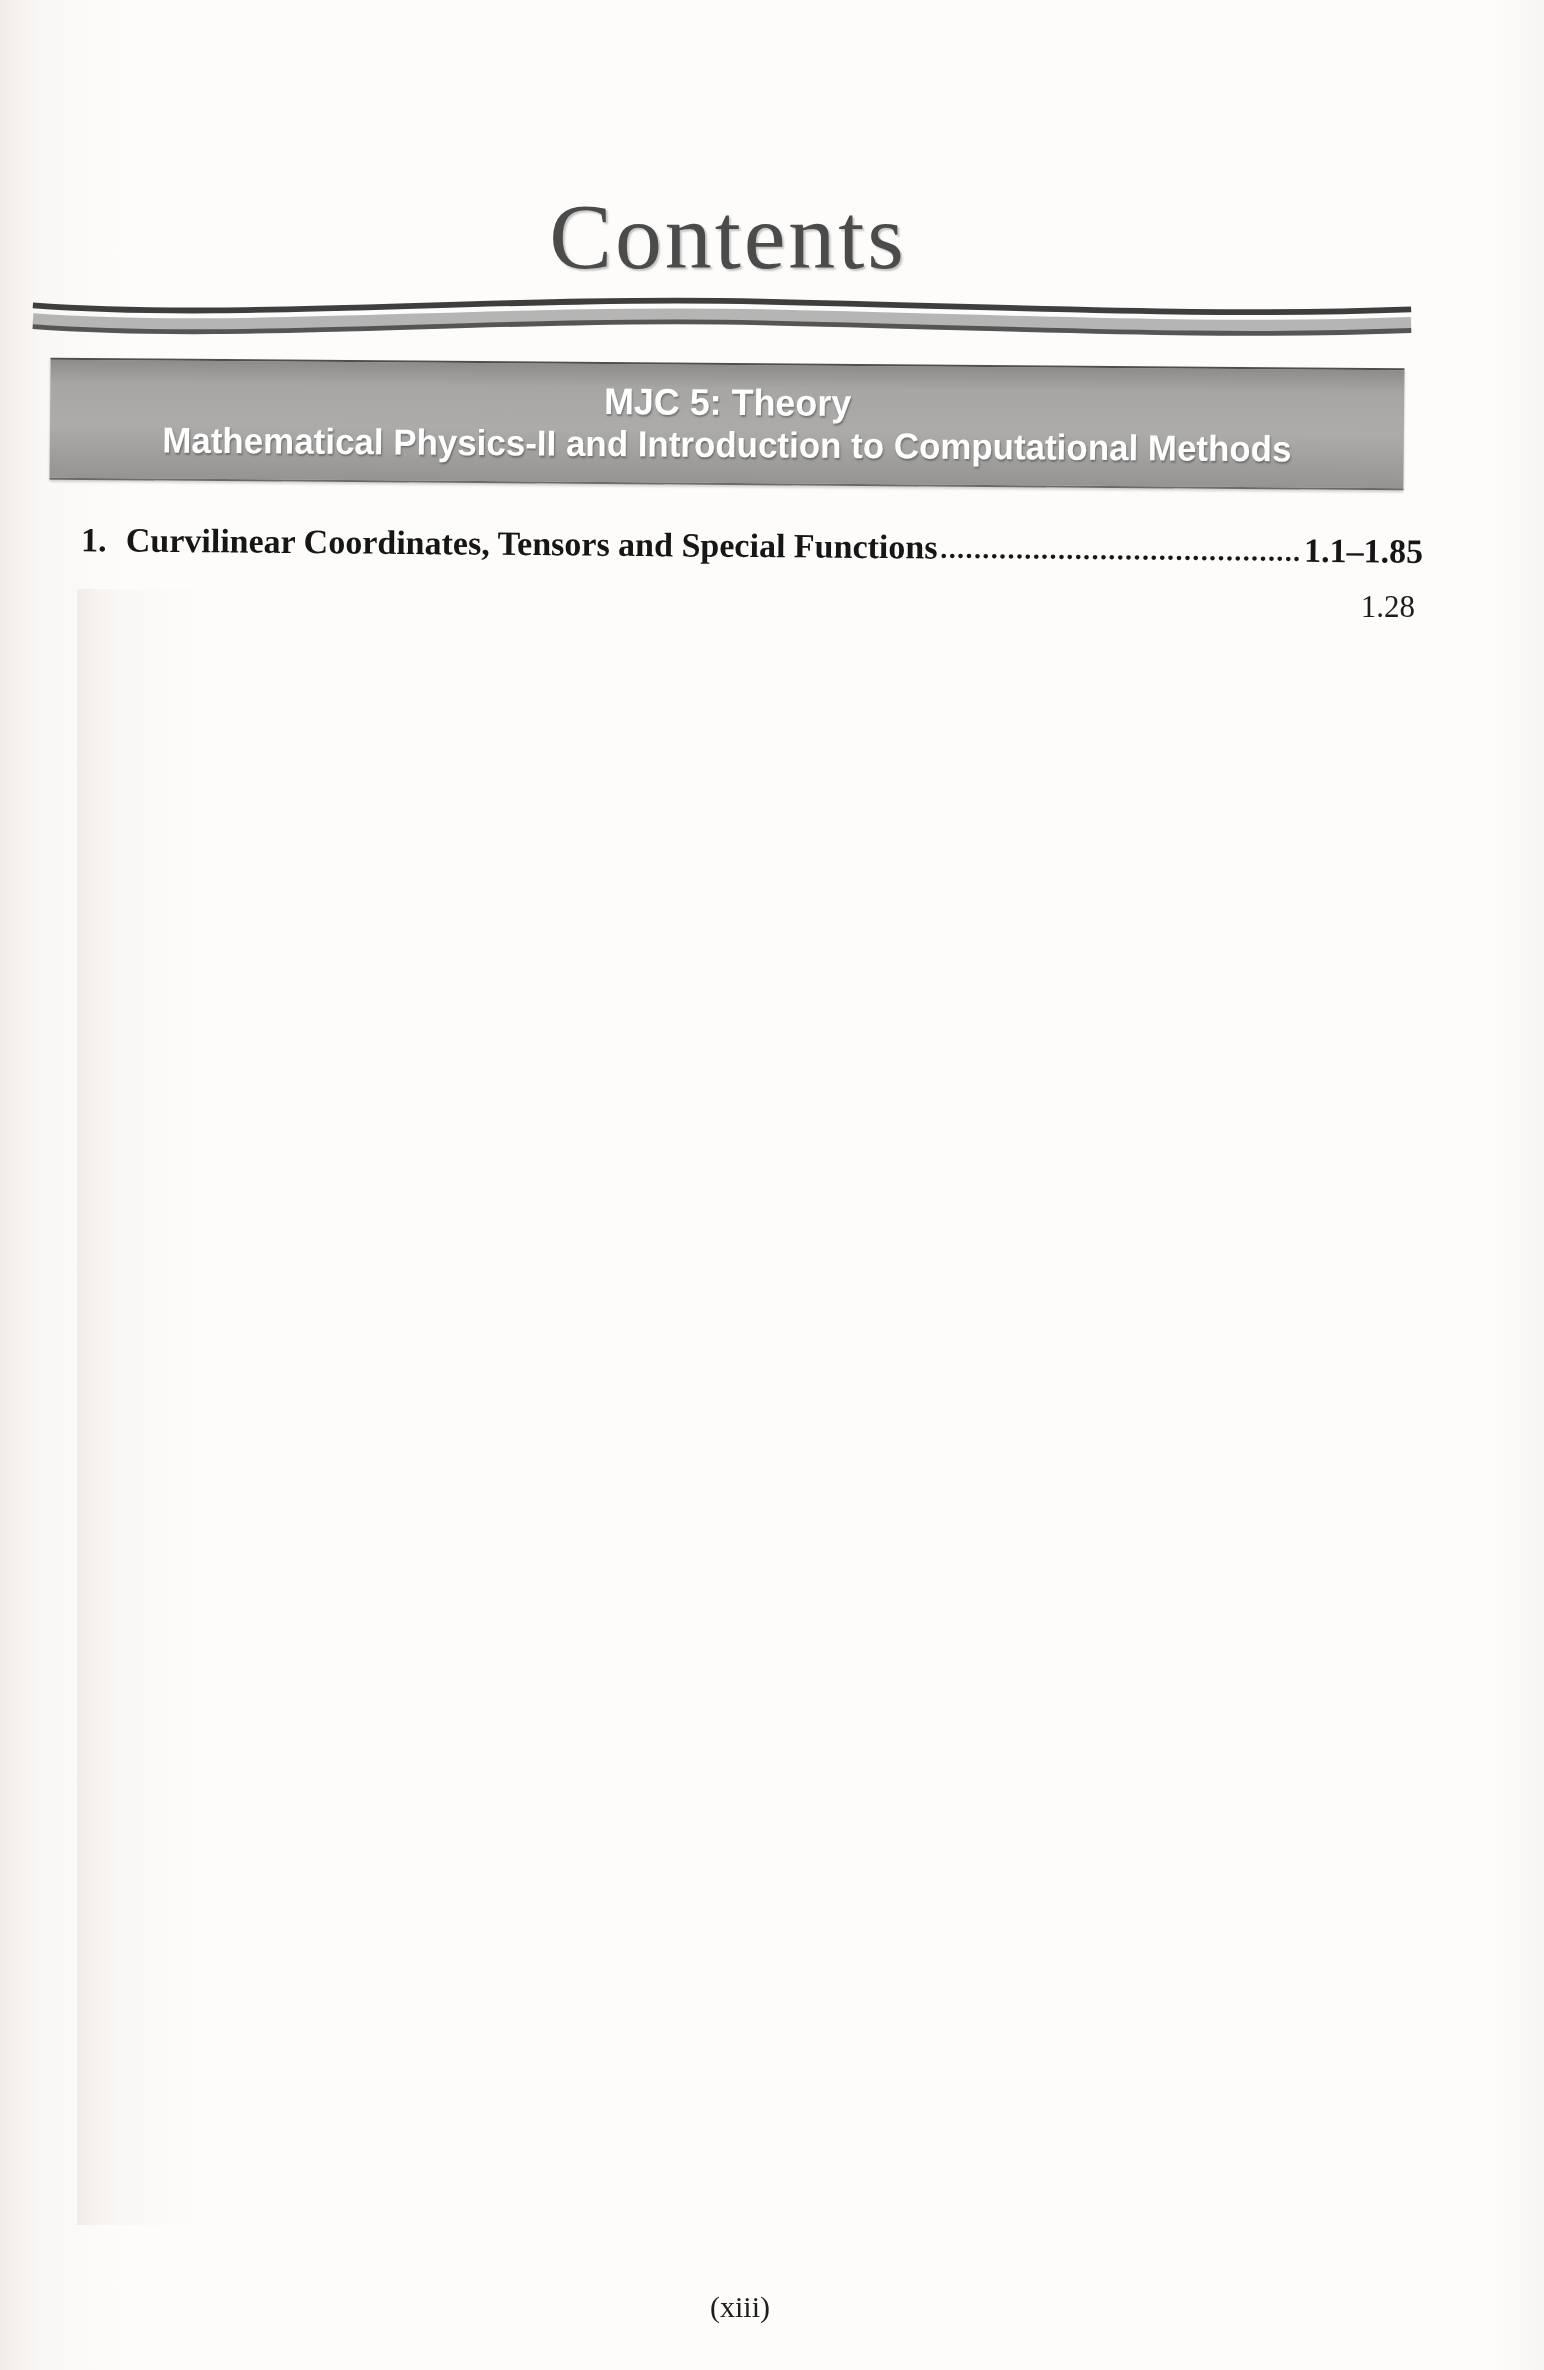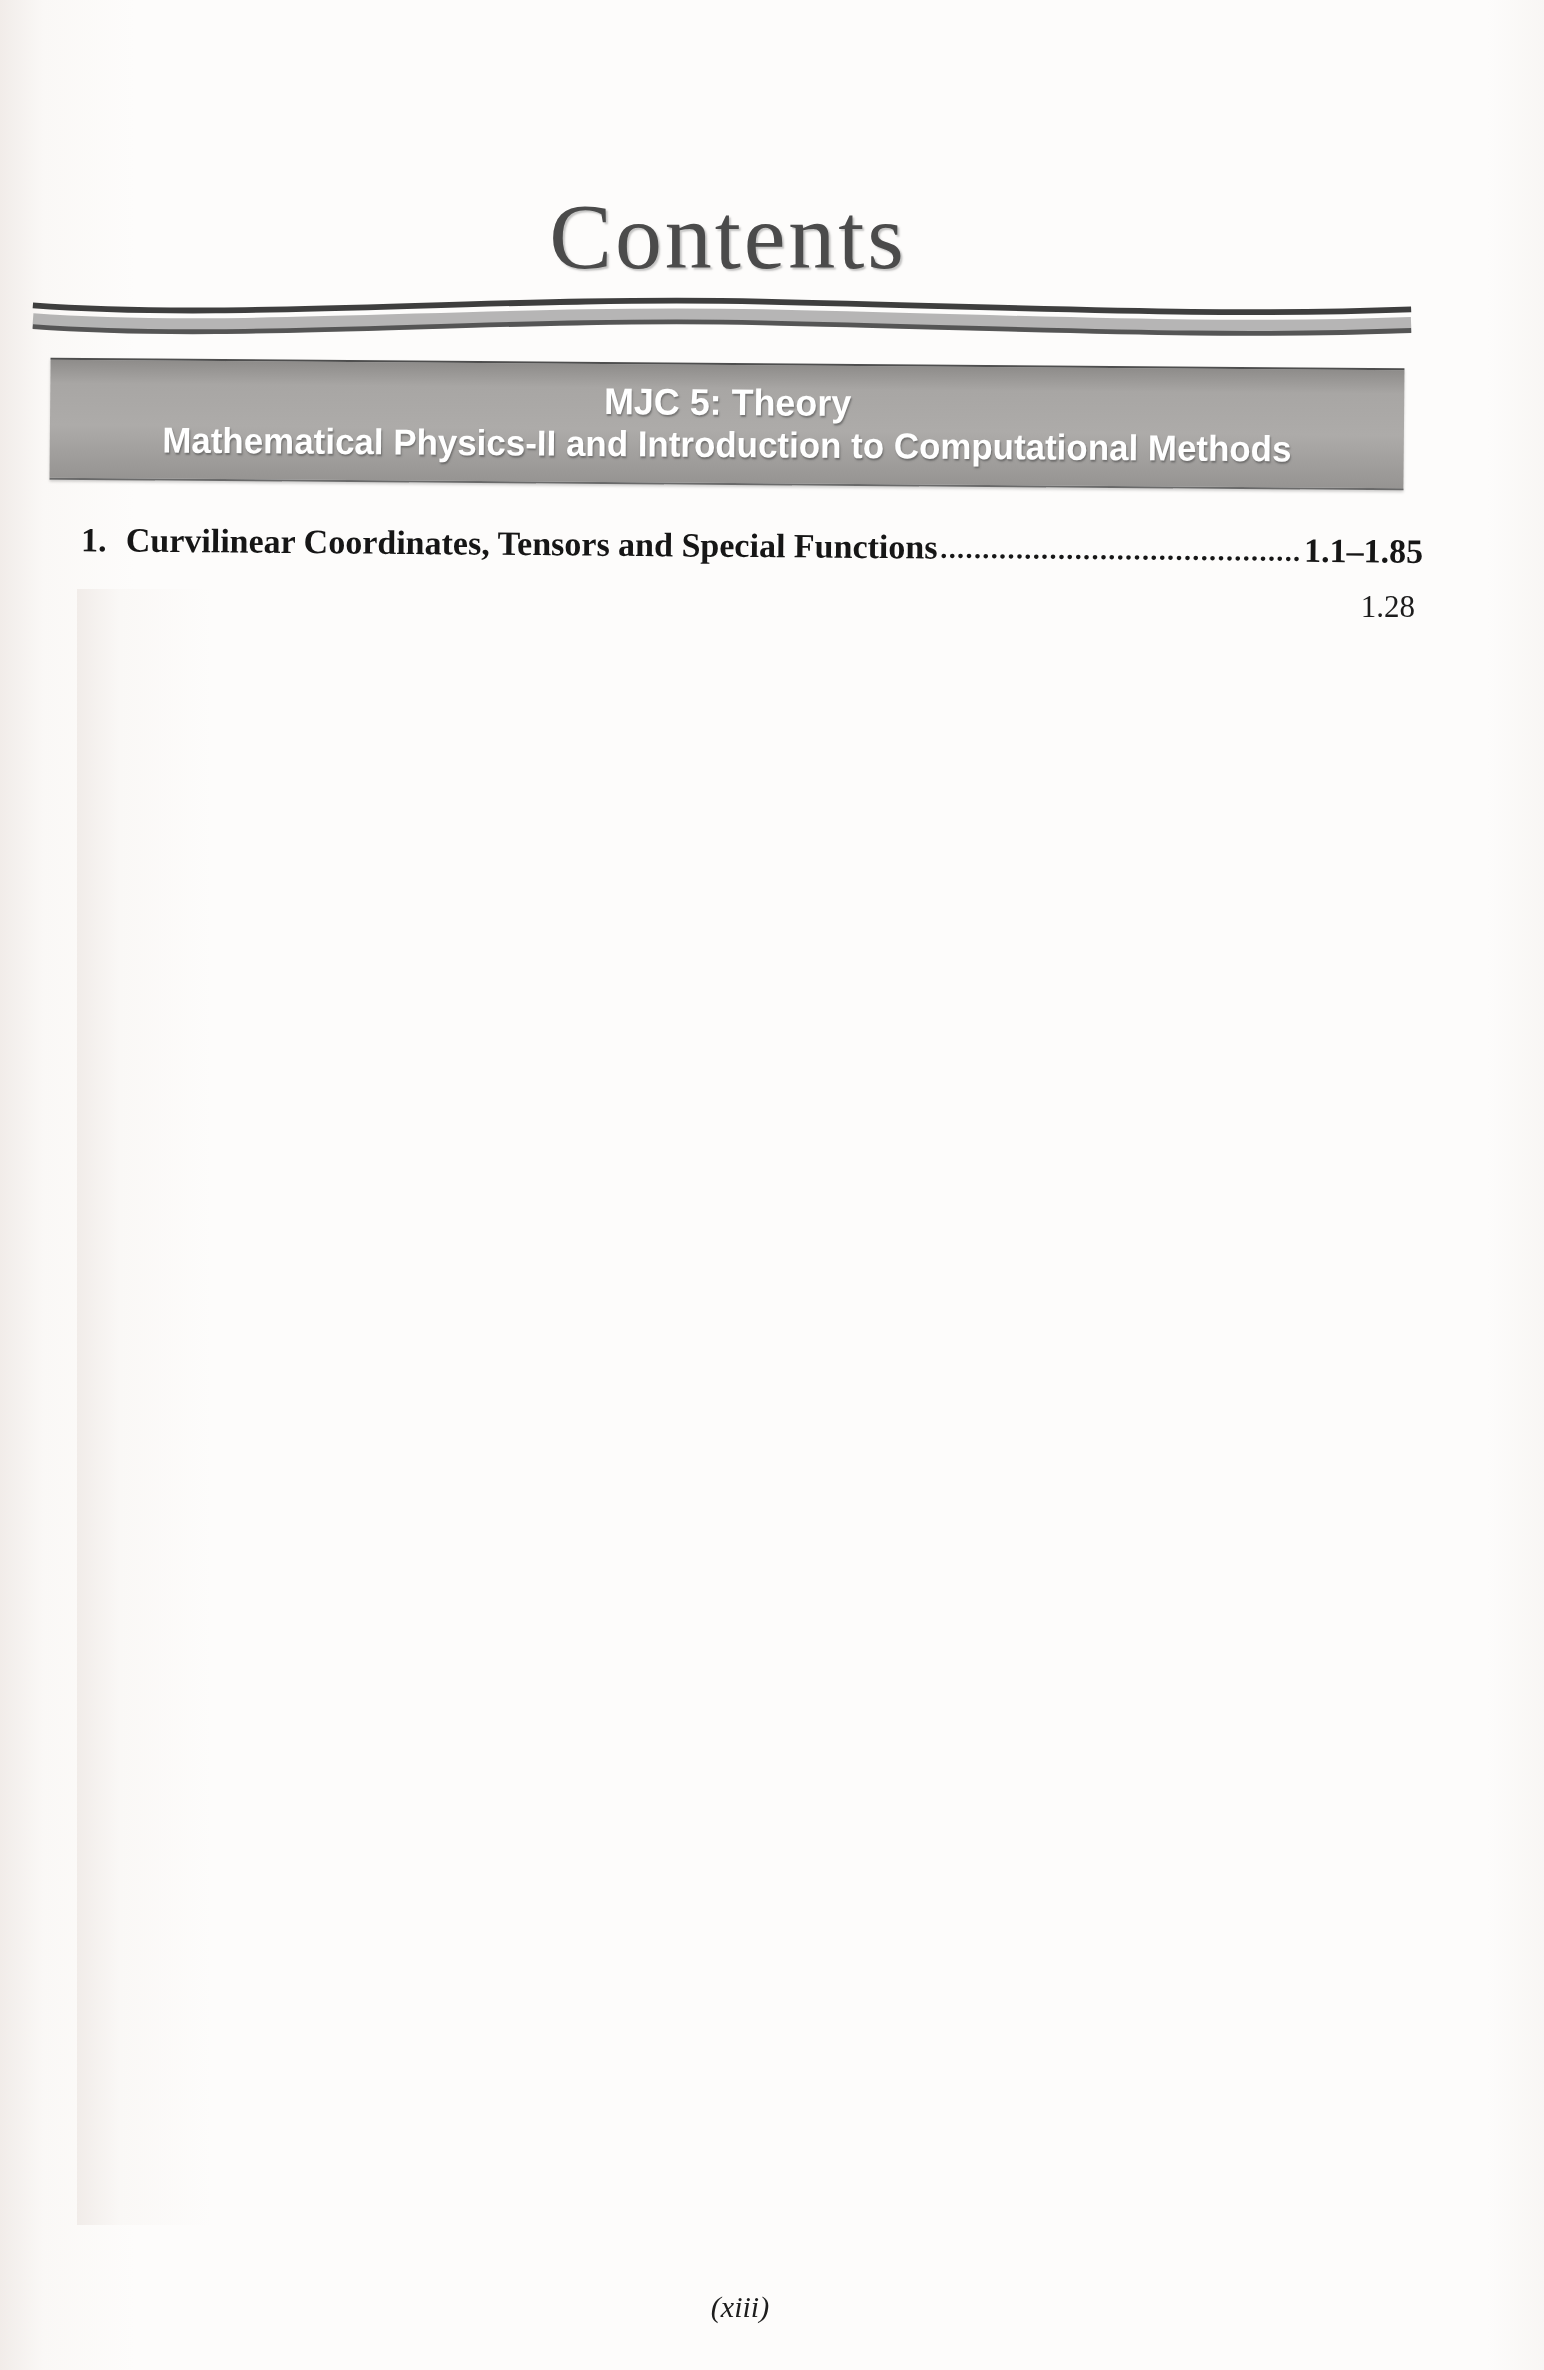--- a/index.html
+++ b/index.html
@@ -73,21 +73,21 @@
   .frac .fnum{border-bottom:2.9px solid #1d1d1d;padding:0 6.8px 2.9px;}
   .frac .fden{padding-top:2.9px;}
   
   .row.twoline{height:108px;align-items:flex-start;padding-top:2.9px;}
   .row.twoline .title{display:flex;flex-direction:column;}
   .row.twoline .l2{padding-left:26px;margin-top:15.4px;}
   .row.twoline .page{align-self:flex-end;padding-bottom:3.9px;}
   
   .folio{
     position:absolute;top:2290px;left:740px;transform:translateX(-50%);
-    font-style:italic;font-size:30px;color:#1d1d1d;
+    font-size:30px;color:#1d1d1d;
   }
 </style>
 </head>
 <body>
 
 <div class="page">
 
   <div class="doc-title">Contents</div>
 
   <svg class="rule-svg" width="1386" height="62" viewBox="0 0 1436 64">

